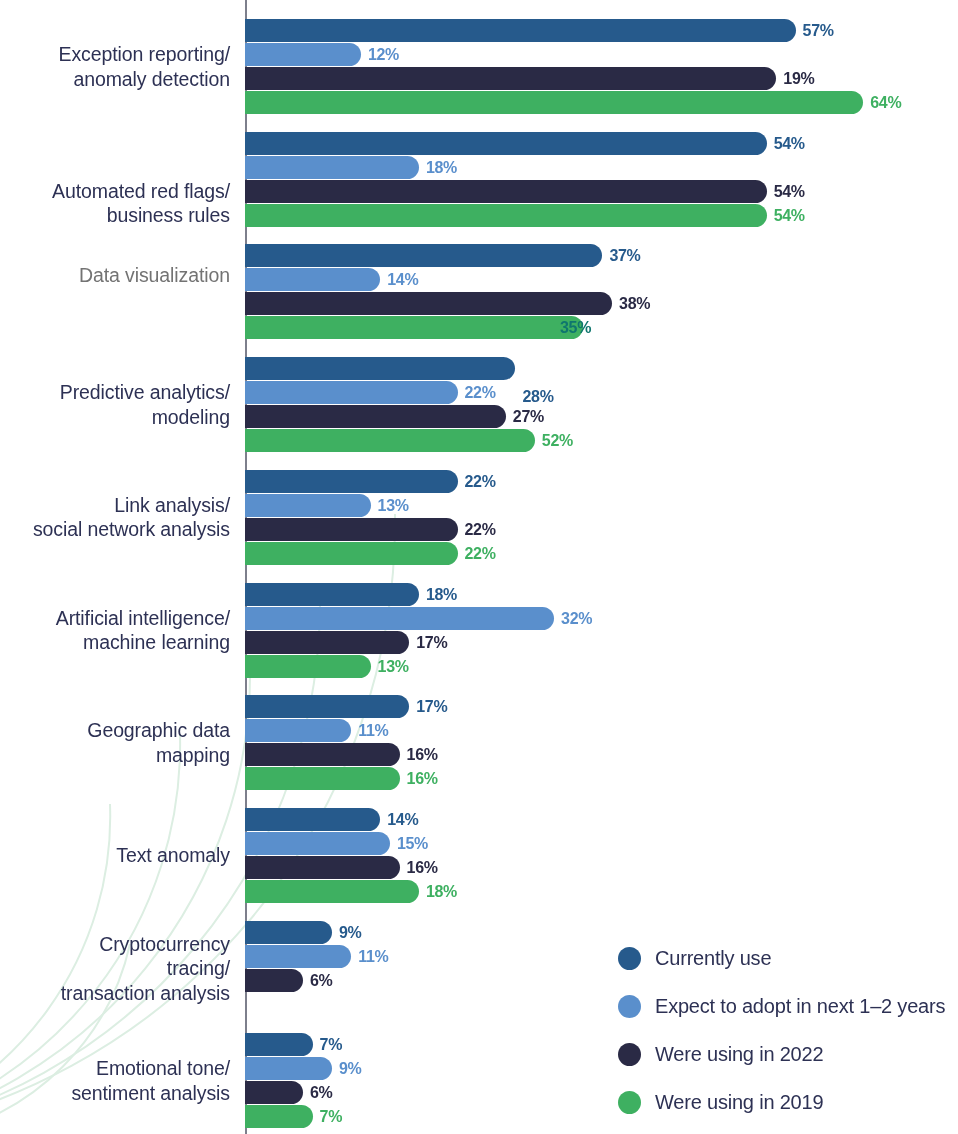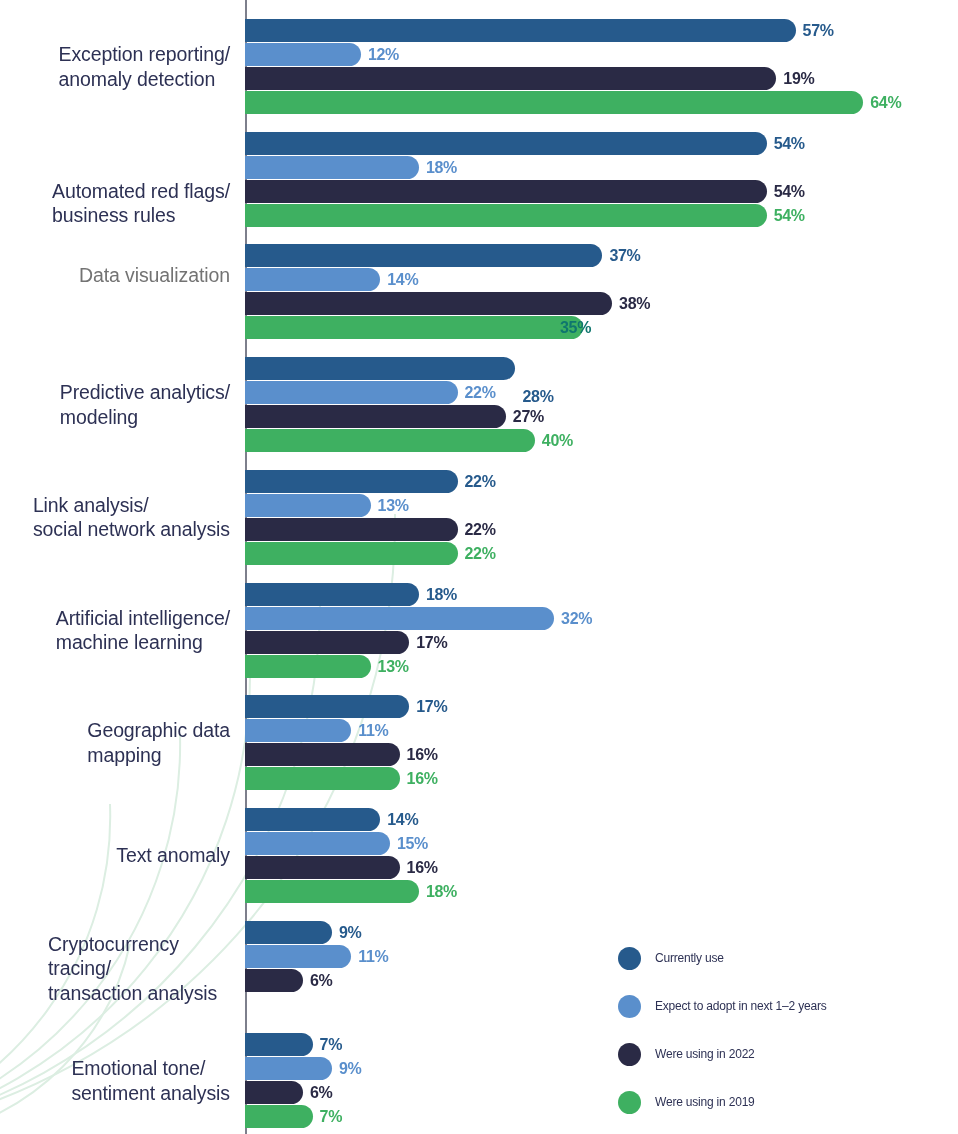--- a/index.html
+++ b/index.html
@@ -11,21 +11,21 @@
     position:relative;
   }
   #bg-arcs{position:absolute;left:0;top:0;width:958px;height:1134px;pointer-events:none;z-index:0;}
   #chart{position:absolute;left:0;top:0;width:958px;height:1134px;z-index:2;}
   .axis-line{
     position:absolute;left:245px;top:0;width:2px;height:1134px;background:#7d7f8c;
   }
   .row{position:absolute;left:0;width:958px;}
   .cat-label{
     position:absolute;right:728px;   
-    text-align:left;
+    text-align:right;
     color:#2d3154;
     font-size:19.5px;
     line-height:24.5px;
     white-space:pre-line;
     letter-spacing:-0.1px;
   }
   .bar{
     position:absolute;left:245px;height:23px;border-radius:0 12px 12px 0;
   }
   .bar-value{
@@ -36,21 +36,21 @@
     letter-spacing:-0.3px;
     white-space:nowrap;
   }
   .legend{position:absolute;left:618px;top:938px;z-index:3;}
   .legend-item{position:relative;height:48px;}
   .legend-dot{
     position:absolute;left:0;top:9px;width:23px;height:23px;border-radius:50%;
   }
   .legend-label{
     position:absolute;left:37px;top:0;
-    font-size:12px;line-height:41px;color:#2d3154;
+    font-size:20px;line-height:41px;color:#2d3154;
     white-space:nowrap;letter-spacing:-0.2px;
   }
 </style>
 </head>
 <body>
 
 <svg id="bg-arcs" viewBox="0 0 958 1134" xmlns="http://www.w3.org/2000/svg" aria-hidden="true">
   <g fill="none" stroke="#dceee2" stroke-width="2">
     <path d="M -130 1134 A 540 540 0 0 0 320 594"></path>
     <path d="M -130 1134 A 470 470 0 0 0 250 664"></path>
@@ -103,21 +103,21 @@
       <div class="row" style="top: 357.1px;">
         <div class="cat-label" style="top: 23px; color: rgb(45, 49, 84);">Predictive analytics/
 modeling</div>
         <div class="bar" style="top: 0px; width: 270.48px; background: rgb(38, 90, 140);"></div>
         <div class="bar-value" style="top: 0px; left: 522.48px; color: rgb(38, 90, 140); margin-top: 28px;">28%</div>
         <div class="bar" style="top: 24px; width: 212.52px; background: rgb(90, 143, 204);"></div>
         <div class="bar-value" style="top: 24px; left: 464.52px; color: rgb(90, 143, 204);">22%</div>
         <div class="bar" style="top: 48px; width: 260.82px; background: rgb(42, 42, 69);"></div>
         <div class="bar-value" style="top: 48px; left: 512.82px; color: rgb(42, 42, 69);">27%</div>
         <div class="bar" style="top: 72px; width: 289.8px; background: rgb(62, 176, 97);"></div>
-        <div class="bar-value" style="top: 72px; left: 541.8px; color: rgb(62, 176, 97);">40%</div>
+        <div class="bar-value" style="top: 72px; left: 541.8px; color: rgb(62, 176, 97);">52%</div>
       </div>
       <div class="row" style="top: 469.8px;">
         <div class="cat-label" style="top: 23px; color: rgb(45, 49, 84);">Link analysis/
 social network analysis</div>
         <div class="bar" style="top: 0px; width: 212.52px; background: rgb(38, 90, 140);"></div>
         <div class="bar-value" style="top: 0px; left: 464.52px; color: rgb(38, 90, 140);">22%</div>
         <div class="bar" style="top: 24px; width: 125.58px; background: rgb(90, 143, 204);"></div>
         <div class="bar-value" style="top: 24px; left: 377.58px; color: rgb(90, 143, 204);">13%</div>
         <div class="bar" style="top: 48px; width: 212.52px; background: rgb(42, 42, 69);"></div>
         <div class="bar-value" style="top: 48px; left: 464.52px; color: rgb(42, 42, 69);">22%</div>

